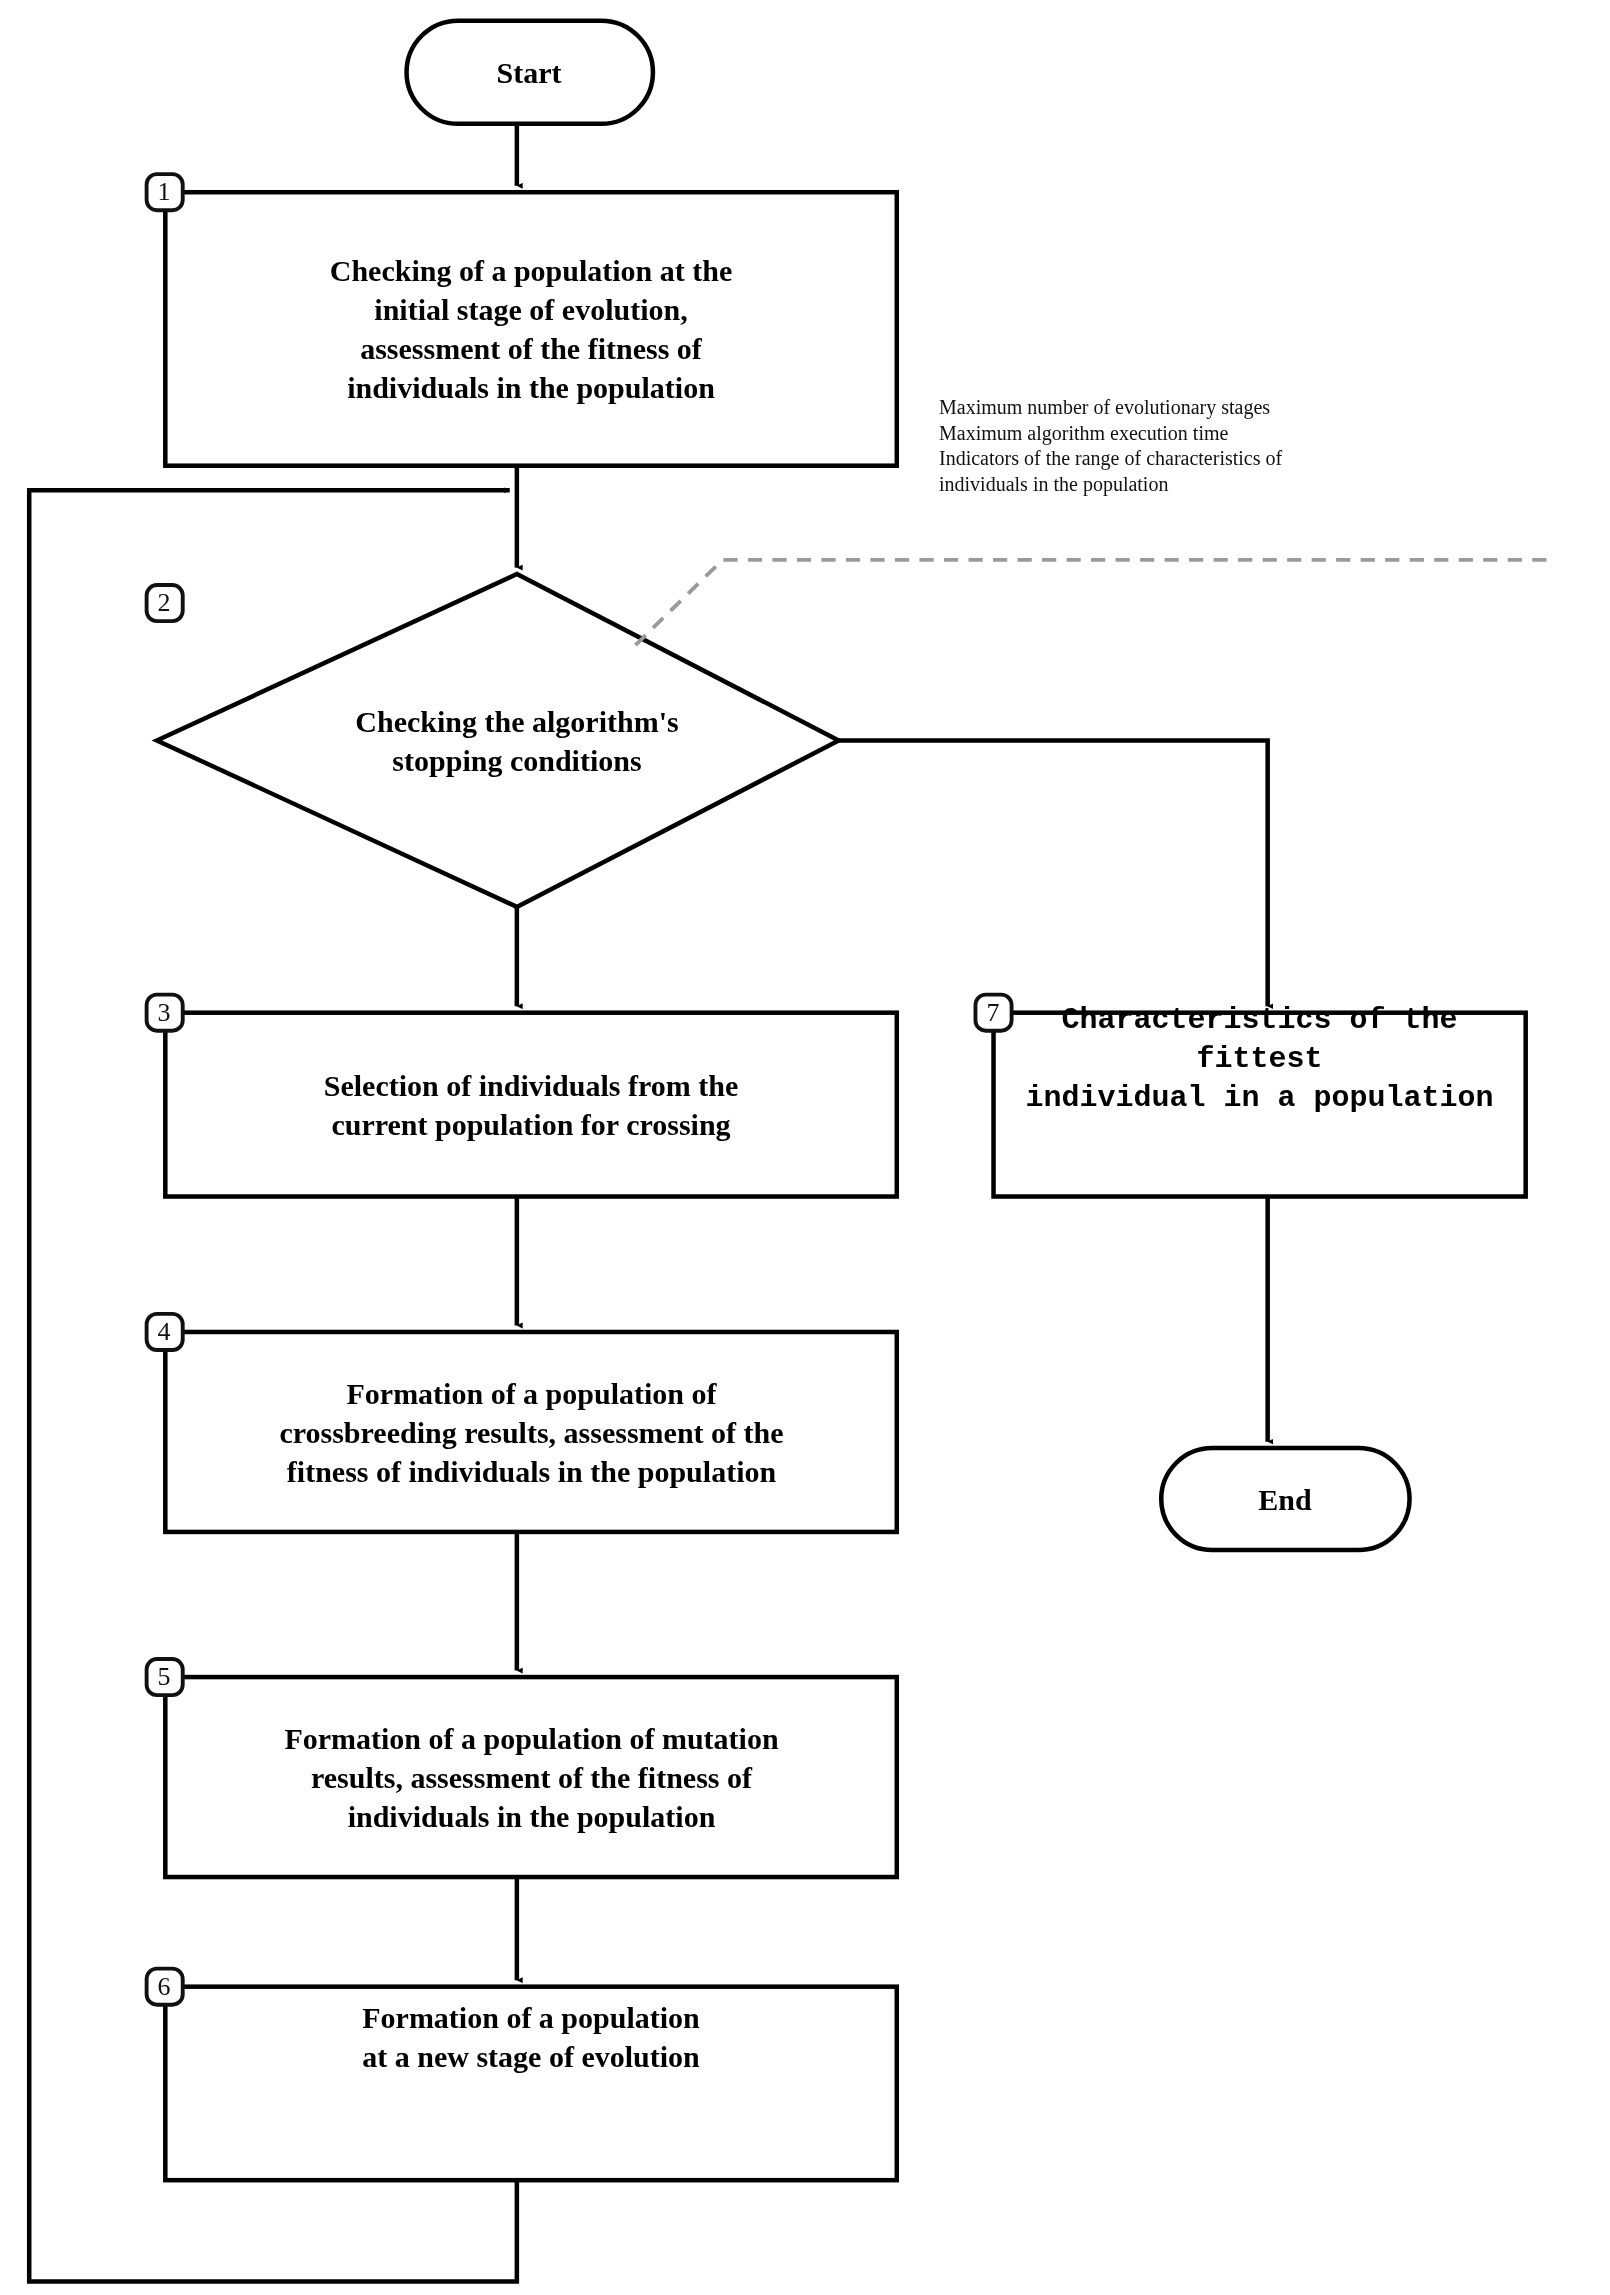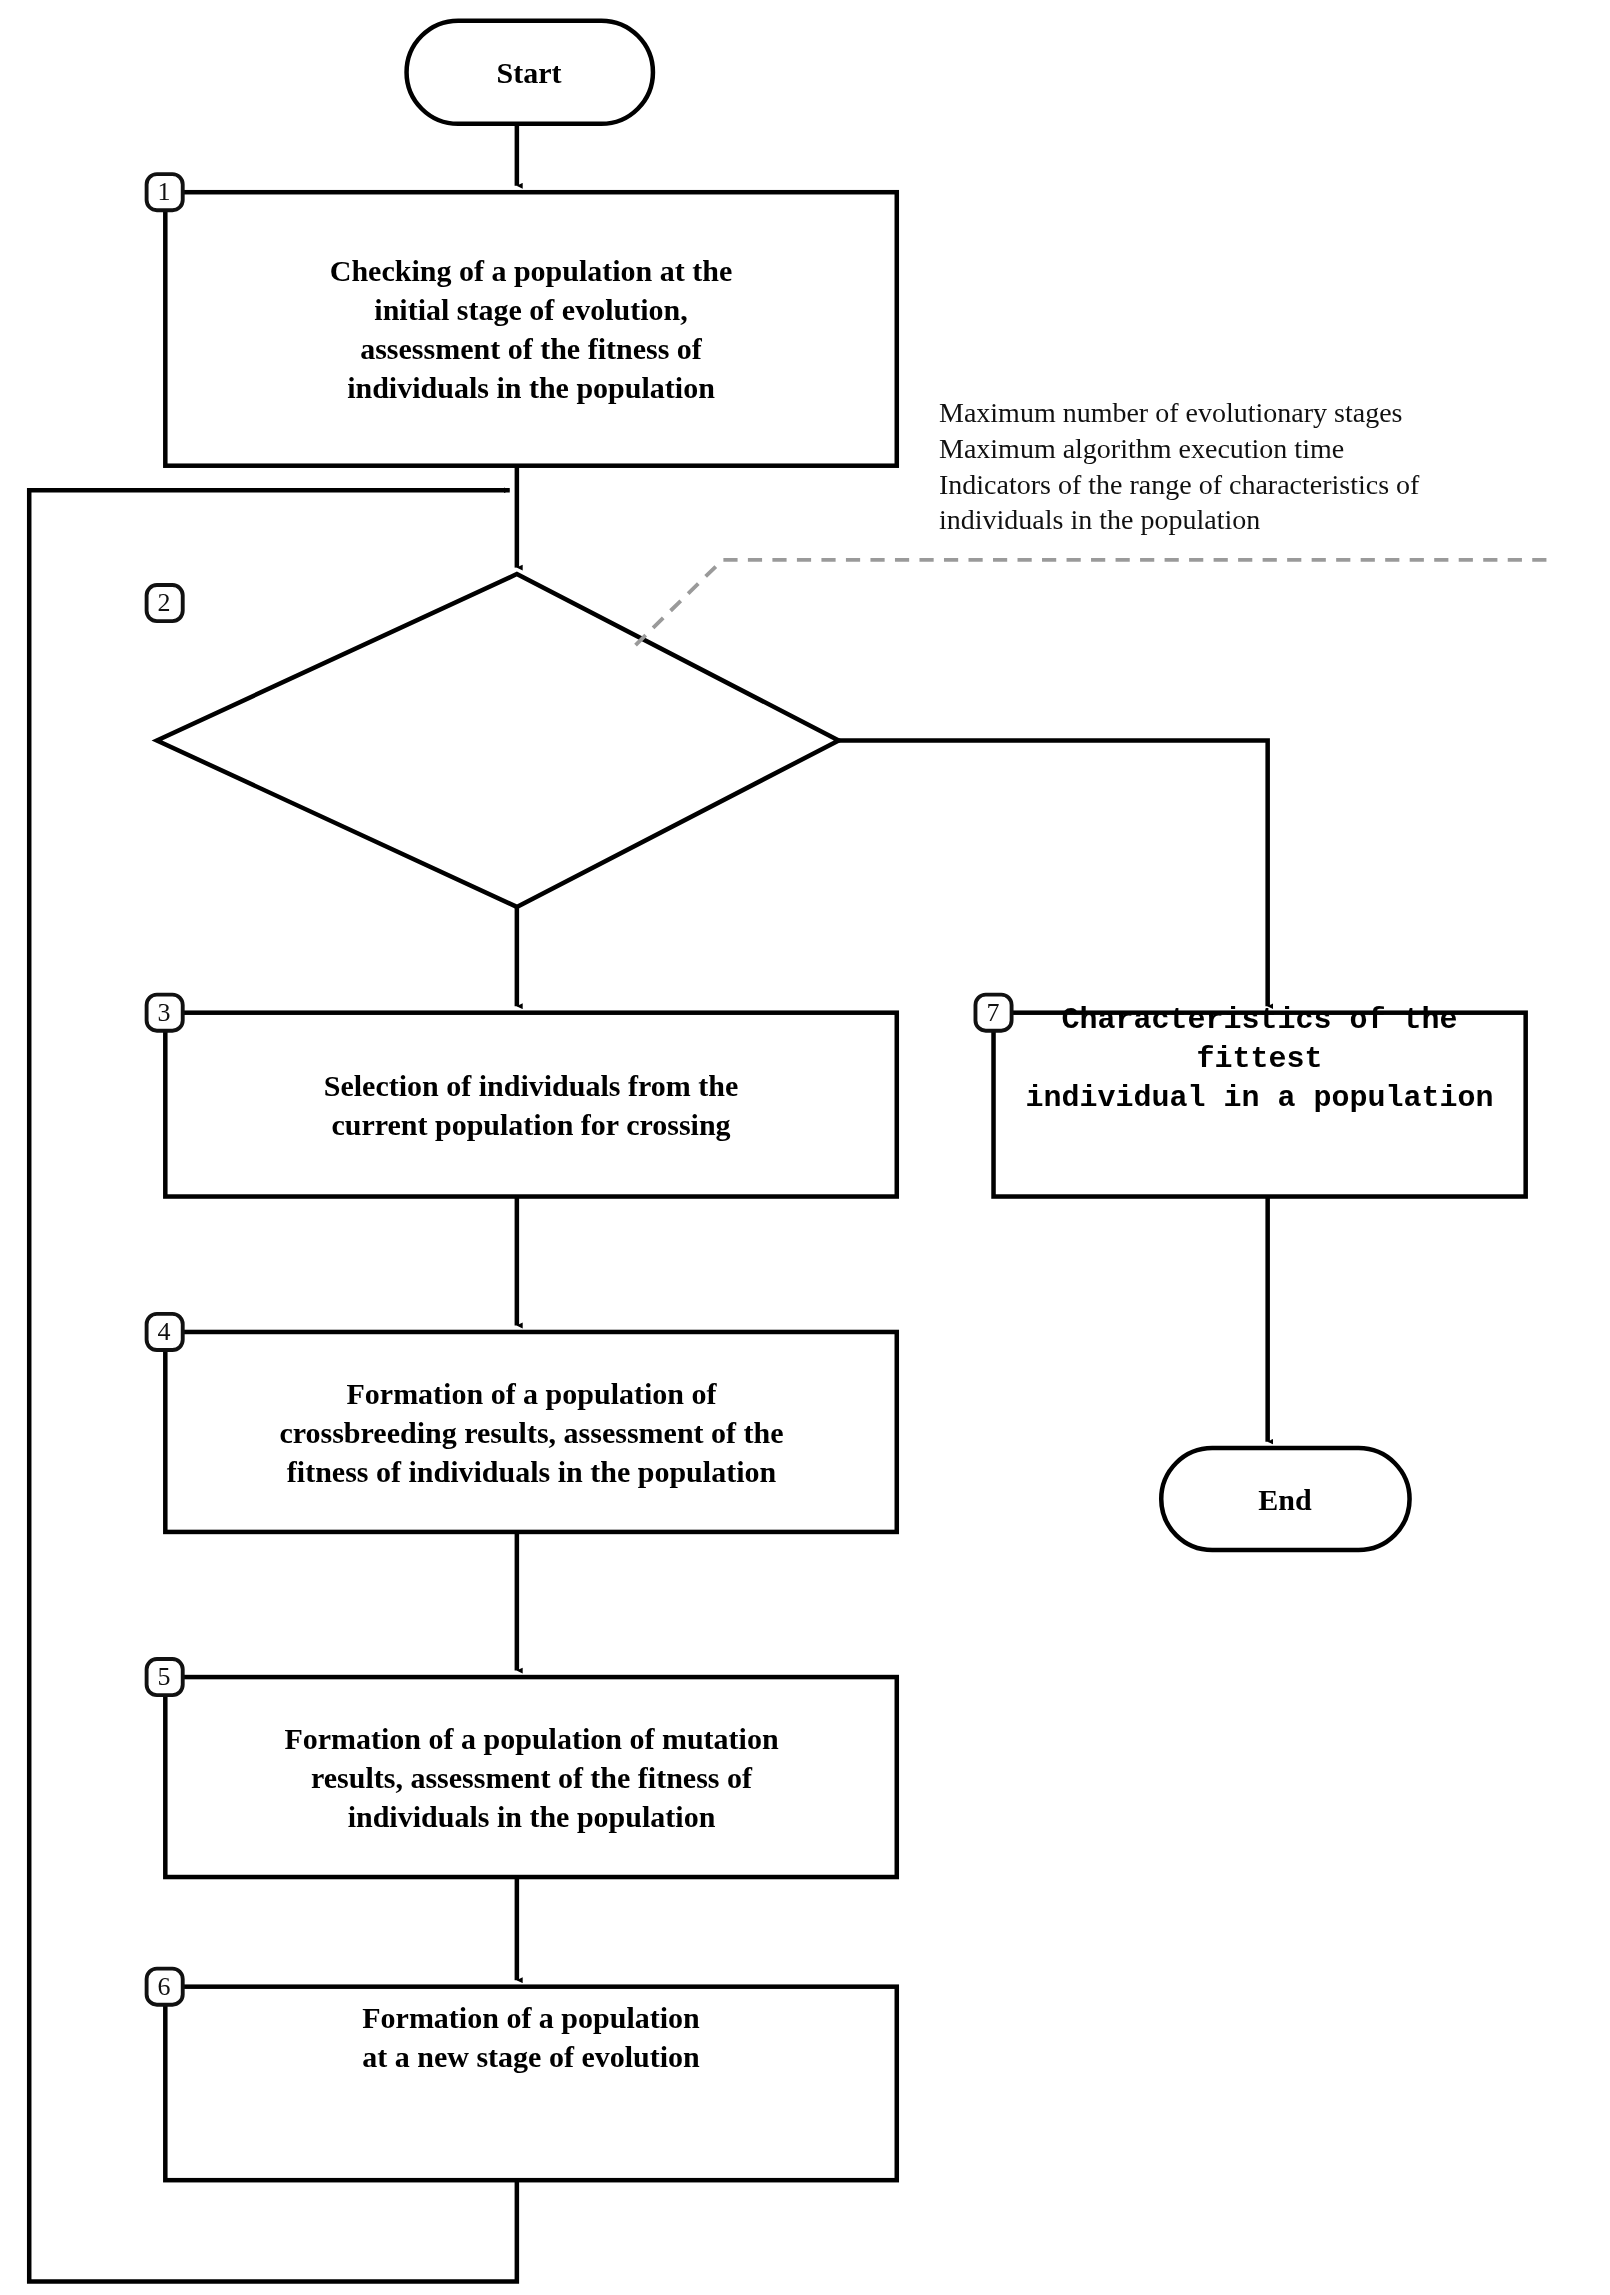--- a/index.html
+++ b/index.html
@@ -27,21 +27,21 @@
   .term{font-size:30px;}
   .dec{font-size:30px;}
   .badge{
     position:absolute;
     display:flex;align-items:center;justify-content:center;
     font-size:26px;font-weight:normal;color:#111;
     width:36px;height:36px;
   }
   .note{
     position:absolute;
-    font-size:28px;
+    font-size:20px;
     font-weight:normal;
     line-height:1.28;
     color:#111;
     white-space:pre-line;
     text-align:left;
   }
 </style>
 </head>
 <body>
 
@@ -96,20 +96,22 @@
     <polyline points="985,1000 1120,868 2497,868" fill="none" stroke="#9a9a9a" stroke-width="6" stroke-dasharray="22,16"></polyline>
   </svg>
 
   <div class="nodetext term" style="left:406px;top:20.6px;width:246px;height:103px;">Start</div>
 
   <div class="nodetext proc" style="left:178px;top:192px;width:706px;height:274px;">Checking of a population at the
 initial stage of evolution,
 assessment of the fitness of
 individuals in the population</div>
 
+  <div class="nodetext dec" style="left:246px;top:676px;width:542px;height:129px;">Checking the algorithm's
+stopping conditions</div>
 
   <div class="nodetext proc" style="left:172px;top:1332px;width:719px;height:200px;">Formation of a population of
 crossbreeding results, assessment of the
 fitness of individuals in the population</div>
 
   <div class="nodetext proc" style="left:178px;top:1013px;width:706px;height:184px;">Selection of individuals from the
 current population for crossing</div>
 
   <div class="nodetext proc" style="left:172px;top:1677px;width:719px;height:200px;">Formation of a population of mutation
 results, assessment of the fitness of

